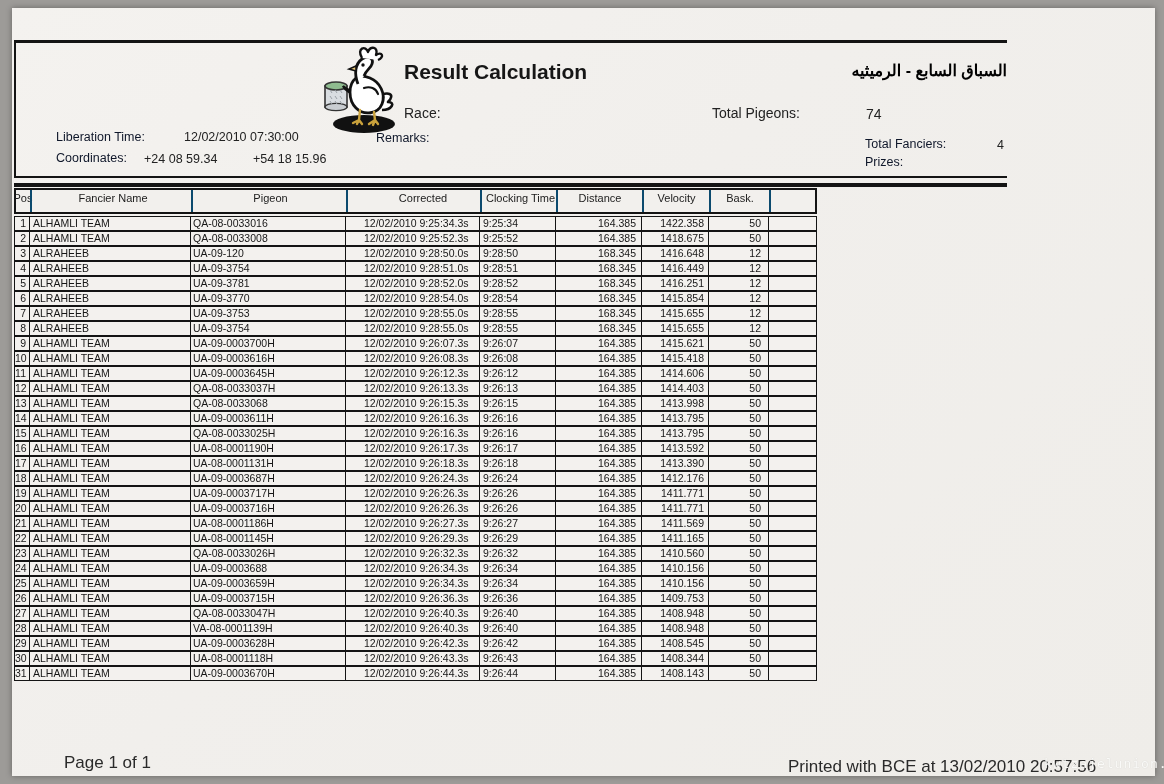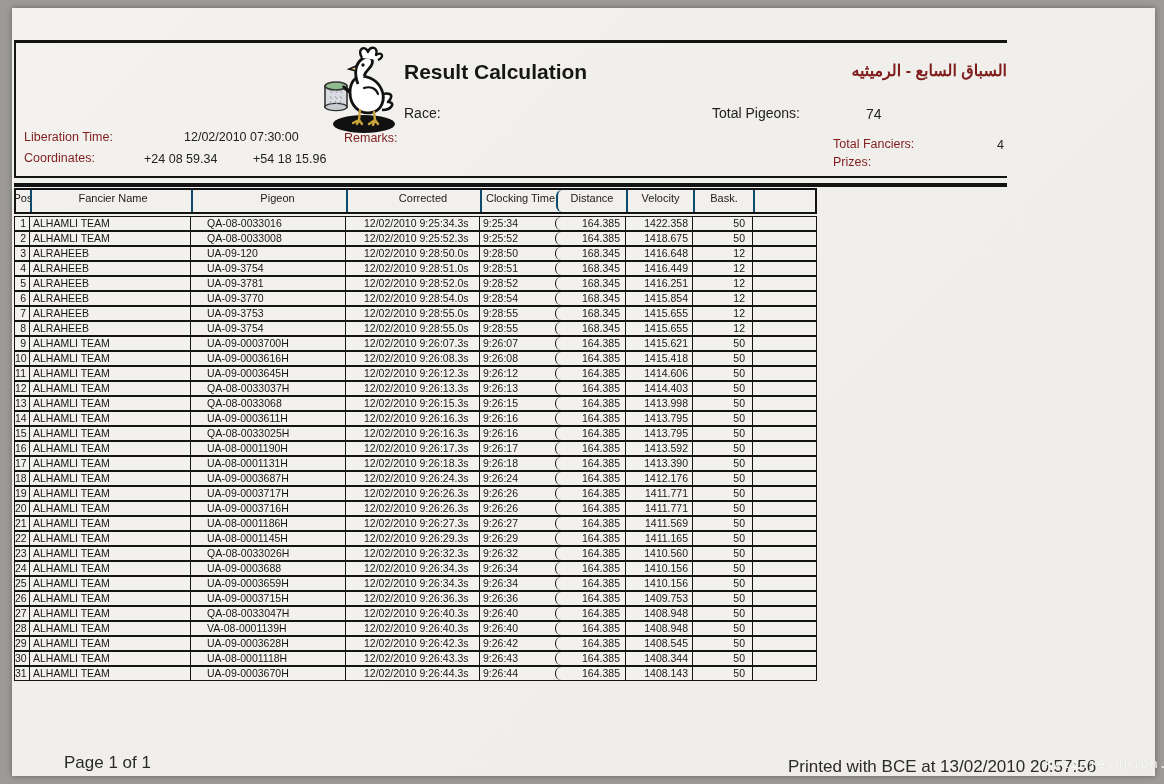--- a/index.html
+++ b/index.html
@@ -20,24 +20,24 @@
 
   
   .logo-text{
     font-size:57px; font-weight:800; letter-spacing:7px;
     background:linear-gradient(180deg,#eef5fc 0%,#b8d2ea 28%,#6e9cc8 55%,#3f6f9f 85%,#2d5a88 100%);
     -webkit-background-clip:text; background-clip:text; color:transparent;
     -webkit-text-stroke:2px #4a7aa8;
     filter:drop-shadow(1px 1px 0 #ffffff) drop-shadow(-1px -1px 0 #ffffff) drop-shadow(1px 2px 1px rgba(40,70,110,.55));
   }
   .title { font-size:21px; font-weight:700; color:#161616; }
-  .lbl   { font-size:12.5px; color:#7f1d1d; }
+  .lbl   { font-size:12.5px; color:#0f172a;margin-left:32px; }
   .val   { font-size:12.5px; color:#222; }
   .big-lbl { font-size:14px; color:#222; }
-  .arabic { font-size:16px; font-weight:600; color:#7f1d1d; direction:rtl; }
+  .arabic { font-size:16px; font-weight:600; color:#000000; direction:rtl; }
 
   
   .t-header-row{
     position:absolute; left:14px; top:188px; width:803px; height:26px;
     display:flex; border:2px solid #141414; background:#f2f0ed;
   }
   .t-header-row .cell{
     font-size:11px; color:#1b1b1b; text-align:center;
     display:flex; align-items:flex-start; justify-content:center;
     padding-top:2px; height:100%;
@@ -49,24 +49,24 @@
   }
   .row .cell{
     font-size:10.5px; line-height:11.5px; color:#161616;
     padding-top:1px; height:100%; overflow:hidden; white-space:nowrap;
   }
   .cell{ flex:0 0 auto; }
   .cell + .cell{ border-left:1.5px solid #141414; }
   .t-header-row .cell + .cell{ border-left:2px solid #0c4a6e; }
   .c0{ width:14px; text-align:right; padding-right:3px; }
   .c1{ width:161px; text-align:left; padding-left:3px; }
-  .c2{ width:155px; text-align:left; padding-left:16px; }
+  .c2{ width:155px; text-align:left; padding-left:2px; }
   .c3{ width:134px; text-align:left; padding-left:18px; }
   .c4{ width:76px;  text-align:left; padding-left:3px; }
-  .c5{ width:70px;  text-align:right; padding-right:5px;border-radius:6px; }
+  .c5{ width:86px;  text-align:right; padding-right:5px; }
   .c6{ width:67px;  text-align:right; padding-right:4px; }
   .c7{ width:60px;  text-align:right; padding-right:7px; }
   .c8{ flex:1 1 auto; }
   .t-header-row .c0,.t-header-row .c5,.t-header-row .c6,.t-header-row .c7{
     text-align:center; padding-right:0;
   }
 
   
   .footer-txt{ font-size:17px; color:#2a2a2a; }
   .watermark{

